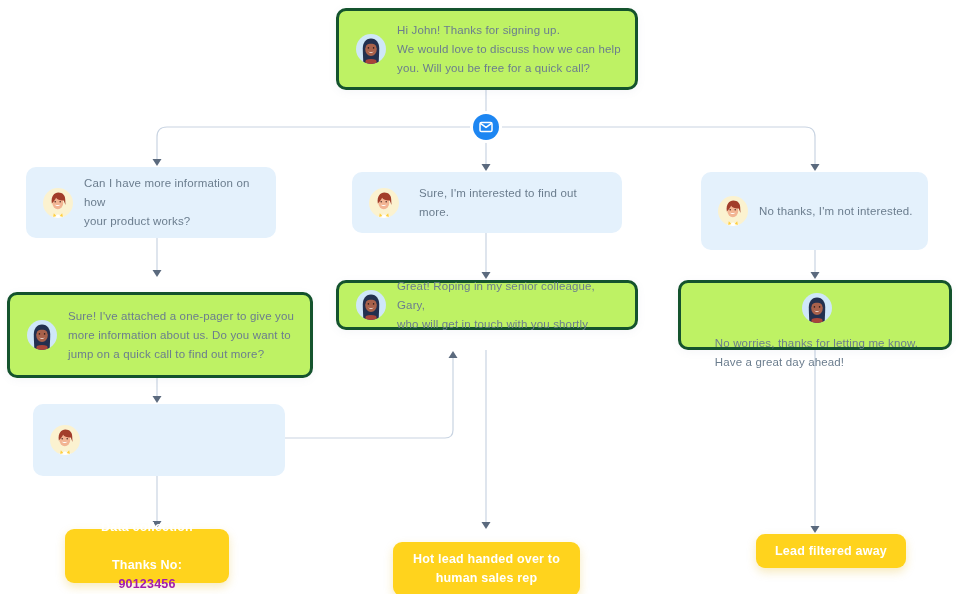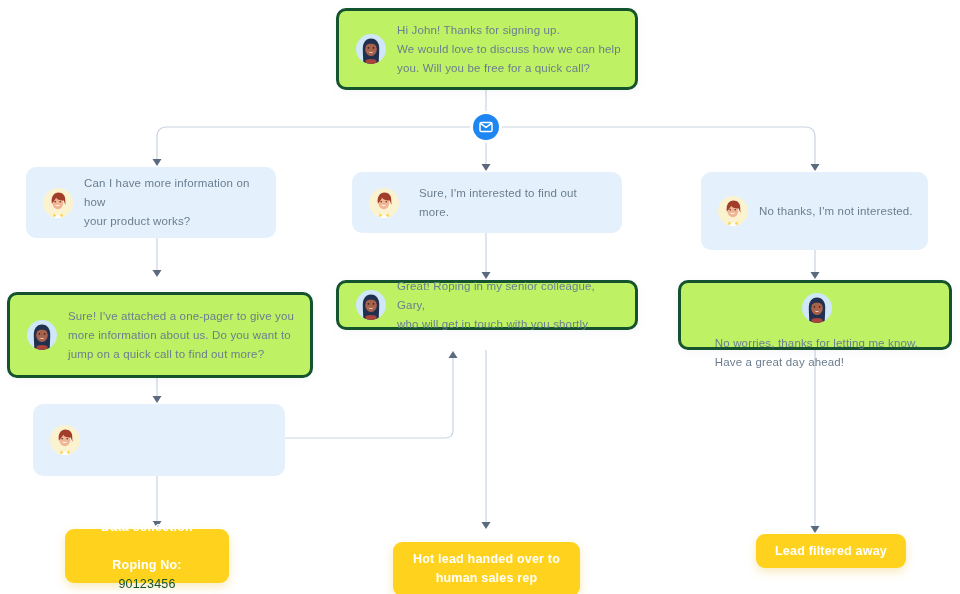--- a/index.html
+++ b/index.html
@@ -17,21 +17,21 @@
   .msg{
     font-size:11.5px;line-height:19px;color:#6b7d8e;letter-spacing:.15px;
     white-space:pre-line;
   }
   .outcome{
     position:absolute;background:#ffd31d;border-radius:9px;color:#ffffff;
     font-weight:bold;font-size:12.5px;line-height:19px;text-align:center;
     display:flex;flex-direction:column;justify-content:center;box-sizing:border-box;
     box-shadow:0 4px 10px rgba(226,180,20,.28);letter-spacing:.2px;white-space:pre-line;
   }
-  .outcome .value{color:#14532d;font-weight:normal;}
+  .outcome .value{color:#a21caf;font-weight:bold;}
   #connectors{position:absolute;left:0;top:0;}
   #channel-node{
     position:absolute;left:473px;top:114px;width:26px;height:26px;border-radius:50%;
     background:#1d86f2;display:flex;align-items:center;justify-content:center;
     box-shadow:0 0 0 3px #ffffff;
   }
   
   #root-card{left:336px;top:8px;width:302px;height:82px;}
   #b0-reply{left:26px;top:167px;width:250px;height:71px;}
   #b1-reply{left:352px;top:172px;width:270px;height:61px;gap:20px;}
@@ -145,21 +145,21 @@
 jump on a quick call to find out more?</div>
   </div>
   <div id="b0-followup" class="card user-card">
     <svg class="avatar" viewBox="0 0 30 30">
         <use href="#avatar-user-g"></use>
       </svg>
   </div>
   <div id="outcome0" class="outcome">
     <div>Data collection</div>
     <div>
-      <span>Roping No: </span>
+      <span>Thanks No: </span>
       <span class="value">90123456</span>
     </div>
   </div>
 
   <div id="b1-reply" class="card user-card">
     <svg class="avatar" viewBox="0 0 30 30">
         <use href="#avatar-user-g"></use>
       </svg>
     <div class="msg">Sure, I'm interested to find out more.</div>
   </div>

